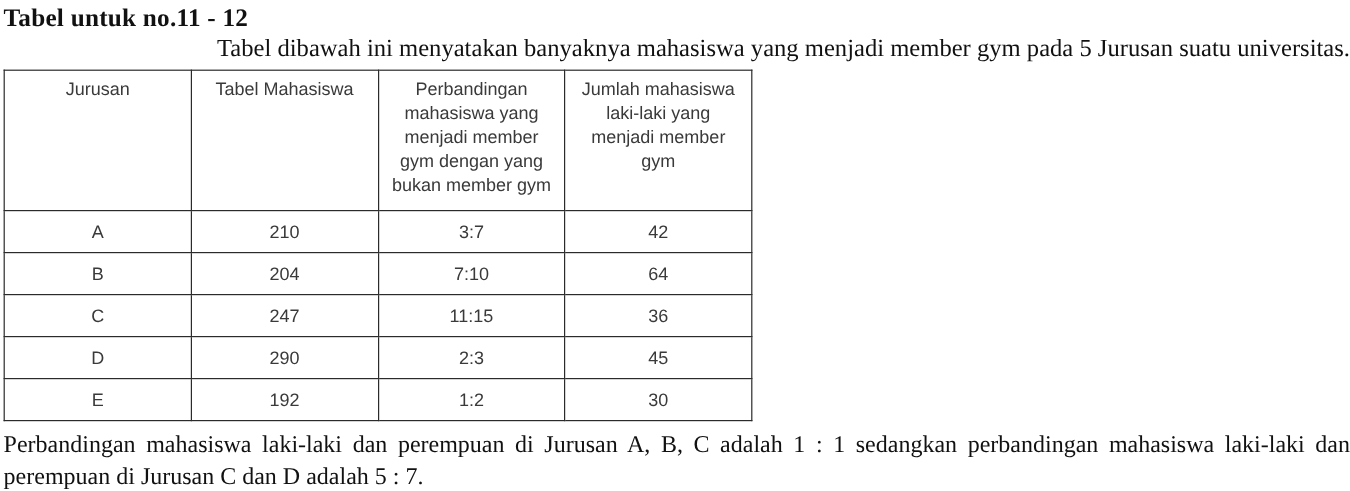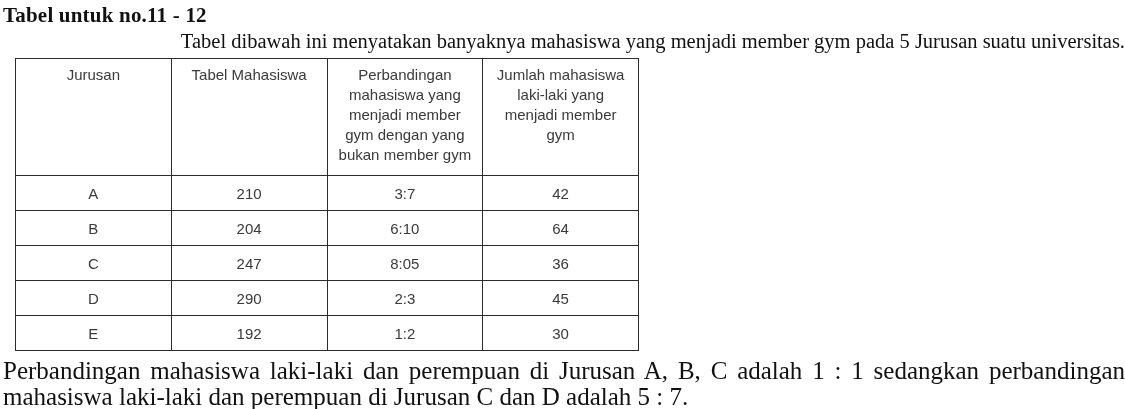--- a/index.html
+++ b/index.html
@@ -29,21 +29,21 @@
   .doc-intro {
     margin: 0 0 4px 0;
     font-size: 20.5px;
     line-height: 26px;
     text-align: right;
   }
   table.gym-table {
     border-collapse: collapse;
     table-layout: fixed;
     width: 623px;
-    margin-left: 12px;
+    margin-left: 0;
     font-family: "Liberation Sans", "DejaVu Sans", sans-serif;
     color: var(--table-text, #3a3a3a);
     padding-left: 18px;
   }
   table.gym-table col { width: 155.75px; }
   table.gym-table th,
   table.gym-table td {
     border: 1.5px solid var(--border, #2b2b2b);
     text-align: center;
     padding: 0 6px;
@@ -58,21 +58,21 @@
     line-height: 20px;
   }
   table.gym-table tbody td {
     height: 34px;
     vertical-align: middle;
     font-size: 15px;
   }
   .doc-footer {
     margin: 7px 0 4px 0;
     width: 1122px;
-    font-size: 25px;
+    font-size: 20px;
     line-height: 26px;
     text-align: justify;
   }
 </style>
 </head>
 <body>
 
 <main class="doc">
   <h1 class="doc-title">Tabel untuk no.11 - 12</h1>
   <p class="doc-intro">Tabel dibawah ini menyatakan banyaknya mahasiswa yang menjadi member gym pada 5 Jurusan suatu universitas.</p>
@@ -95,27 +95,27 @@
     <tbody>
       <tr>
         <td>A</td>
         <td>210</td>
         <td>3:7</td>
         <td>42</td>
       </tr>
       <tr>
         <td>B</td>
         <td>204</td>
-        <td>6:10</td>
+        <td>7:10</td>
         <td>64</td>
       </tr>
       <tr>
         <td>C</td>
         <td>247</td>
-        <td>8:05</td>
+        <td>11:15</td>
         <td>36</td>
       </tr>
       <tr>
         <td>D</td>
         <td>290</td>
         <td>2:3</td>
         <td>45</td>
       </tr>
       <tr>
         <td>E</td>

